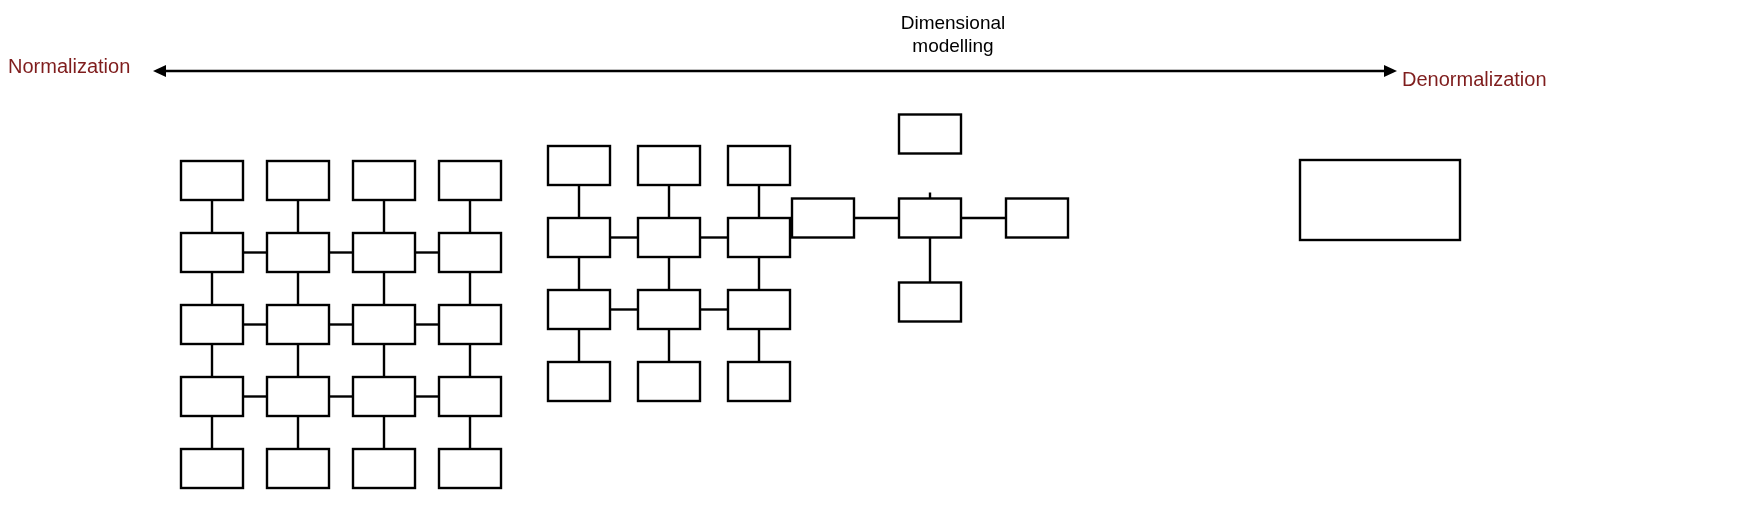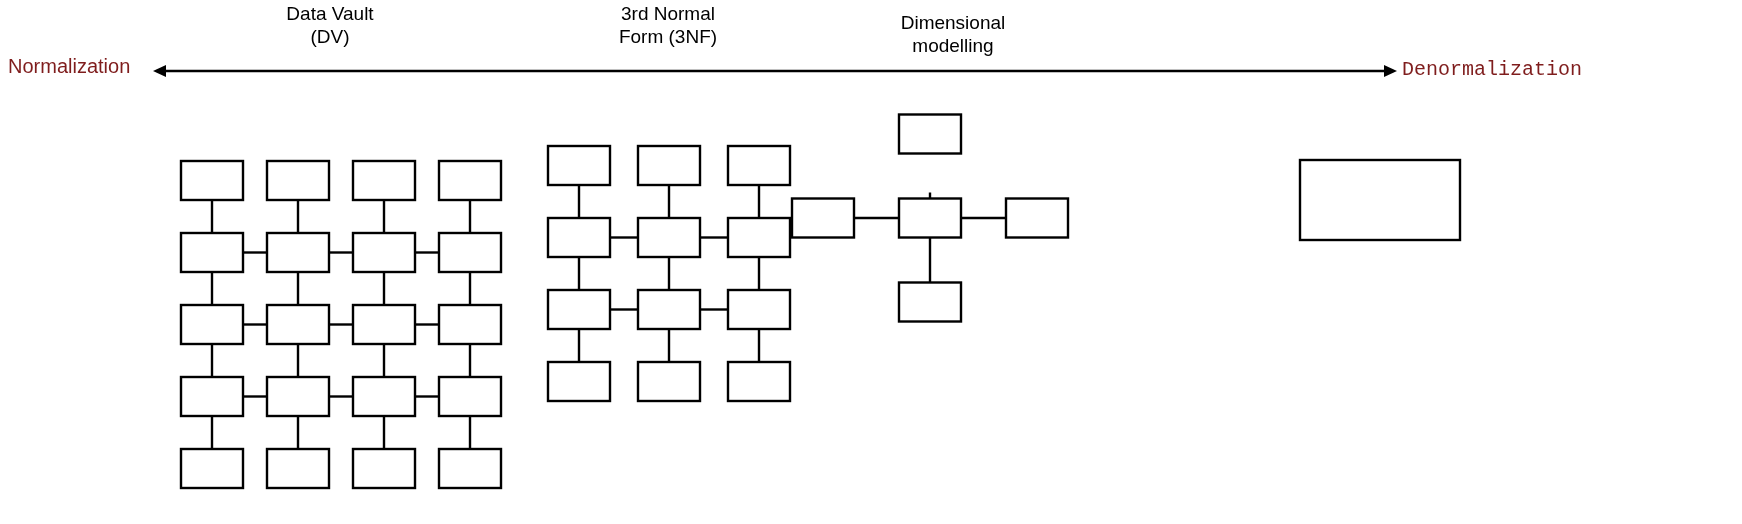--- a/index.html
+++ b/index.html
@@ -25,22 +25,21 @@
     line-height: 24px;
     color: #7f1d1d;
     white-space: nowrap;
   }
   #label-normalization {
     left: 8px;
     top: 54px;
   }
   #label-denormalization {
     left: 1402px;
-    top: 58px;
-    font-family: Liberation Mono, monospace;
+    top: 67px;
   }
   .col-header {
     position: absolute;
     top: 2px;
     font-size: 19px;
     line-height: 23px;
     text-align: center;
     color: #000000;
     white-space: pre-line;
   }
@@ -81,25 +80,21 @@
 </style>
 </head>
 <body>
 
 <div id="canvas">
 
   <div class="axis-label" id="label-normalization">Normalization</div>
 
   <div class="axis-label" id="label-denormalization">Denormalization</div>
 
-  <div class="col-header" id="header-dv">Data Vault
-(DV)</div>
 
-  <div class="col-header" id="header-3nf">3rd Normal
-Form (3NF)</div>
 
   <div class="col-header" id="header-dim">Dimensional
 modelling</div>
 
 
   <svg id="axis-arrow" viewBox="0 0 1250 42">
     <defs>
       <marker id="arrowLeft" markerWidth="14" markerHeight="12" refX="13" refY="6" orient="auto" markerUnits="userSpaceOnUse">
         <path d="M13,0 L0,6 L13,12 z" fill="#000000"></path>
       </marker>

